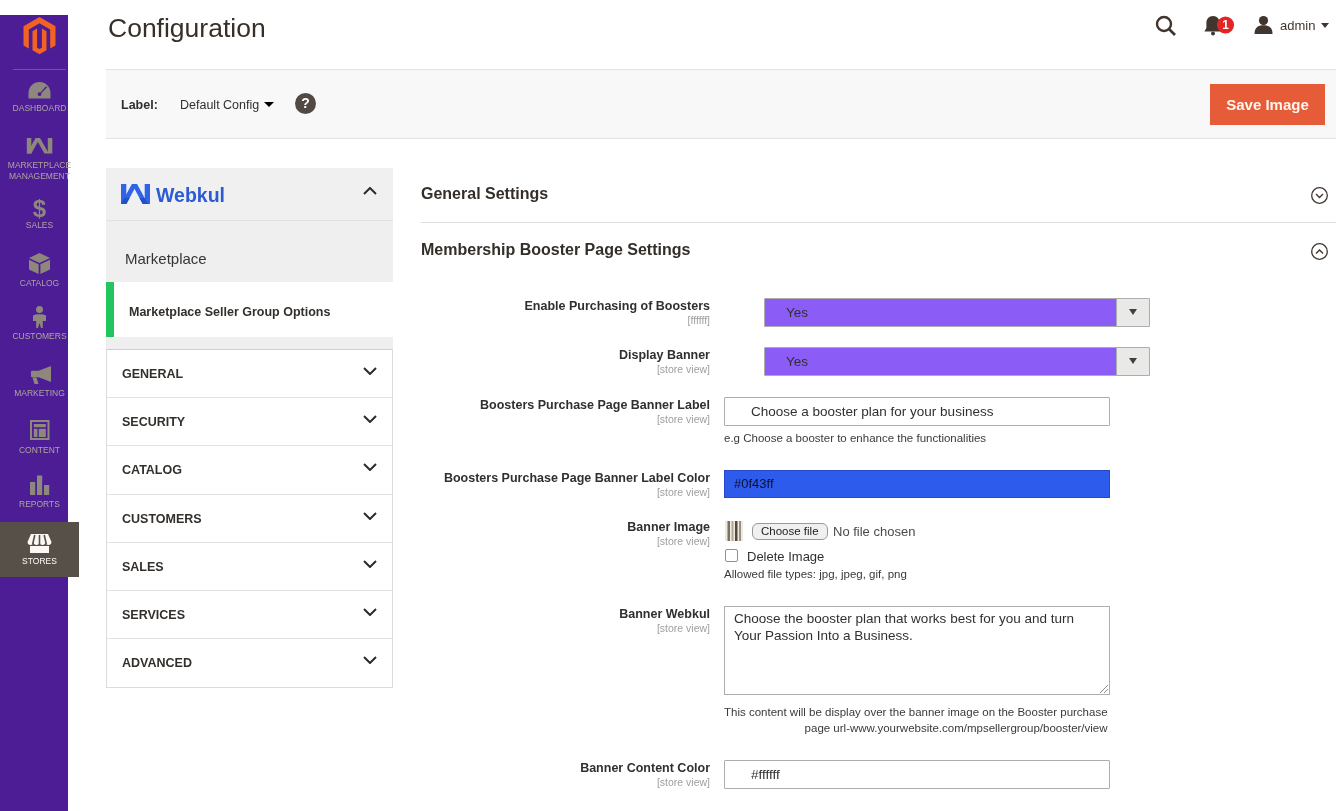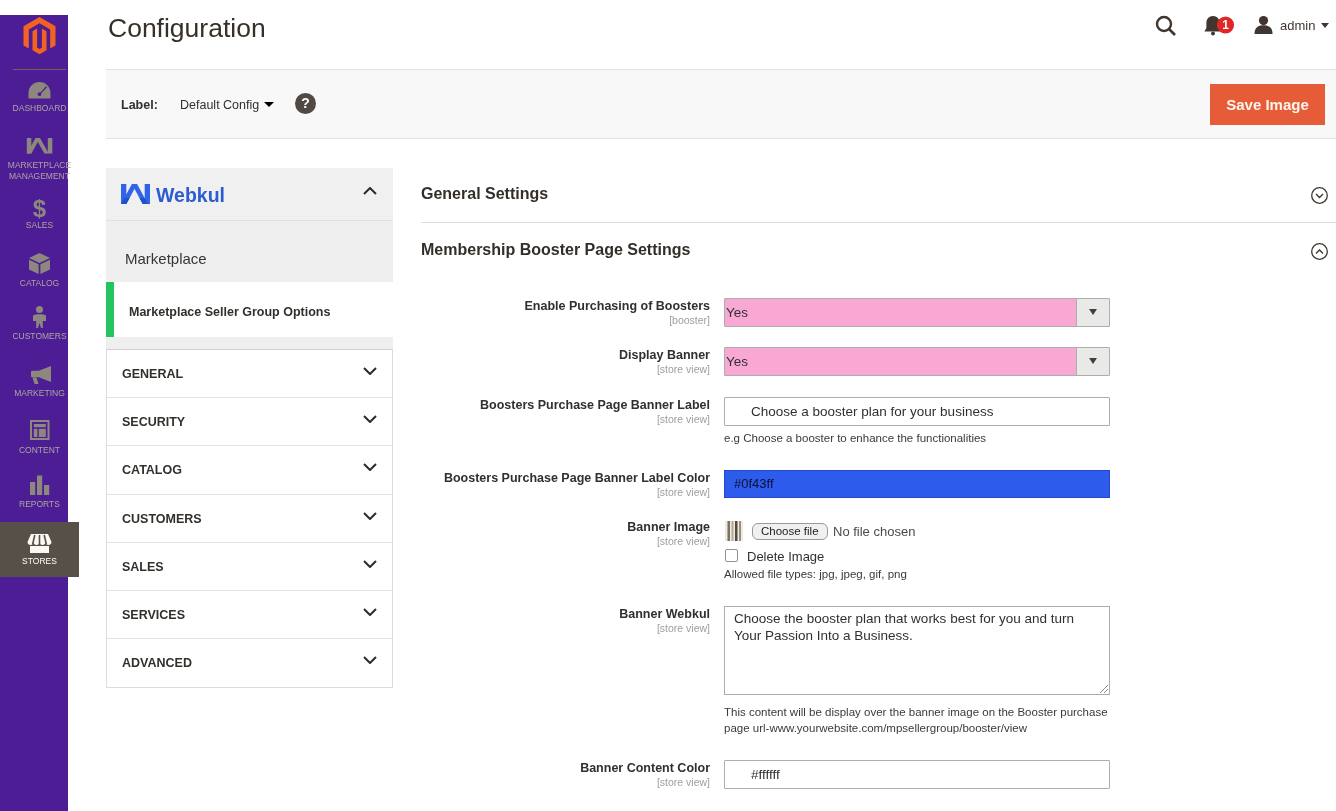--- a/index.html
+++ b/index.html
@@ -44,30 +44,30 @@
 
 
 .sect-h { position:absolute; left:421px; font-size:16px; font-weight:bold; color:#332e28; }
 #sect-div { position:absolute; left:421px; top:222px; width:915px; height:1px; background:#dedede; }
 .circ-ic { position:absolute; left:1311px; }
 
 .flabel { position:absolute; left:421px; width:289px; text-align:right;
   font-size:12.5px; font-weight:bold; color:#303030; line-height:14px; }
 .fsub { position:absolute; left:421px; width:289px; text-align:right;
   font-size:10.5px; color:#9e9e9e; line-height:12px; }
-.sel { position:absolute; left:724px; width:386px; height:29px; border:1px solid #adadad;
-  background:#f9a8d4; border-radius:1px; font-size:13.5px; color:#303030; line-height:27px;
-  padding-left:1px; }
+.sel { position:absolute; left:764px; width:386px; height:29px; border:1px solid #adadad;
+  background:#8b5cf6; border-radius:1px; font-size:13.5px; color:#303030; line-height:27px;
+  padding-left:21px; }
 .selbtn { position:absolute; right:0; top:0; width:33px; height:27px; background:#e9e9e7;
   border-left:1px solid #adadad; }
 .selbtn::after { content:""; position:absolute; left:12px; top:10px; width:0; height:0;
   border-left:4.5px solid transparent; border-right:4.5px solid transparent; border-top:6.5px solid #42403e; }
 .tin { position:absolute; left:724px; width:386px; height:29px; border:1px solid #adadad;
   background:#fff; border-radius:1px; font-size:13.5px; color:#303030; line-height:27px; padding-left:26px; }
-.note { position:absolute; left:724px; font-size:11.5px; color:#3a3a3a; line-height:15.5px; }
+.note { position:absolute; left:724px; font-size:11.5px; color:#3a3a3a; line-height:15.5px;text-align:right; }
 #blueinp { position:absolute; left:724px; top:470px; width:386px; height:28px;
   background:#2d5ced; border:1px solid #2448c8; font-size:13px; color:#0b1030;
   line-height:26px; padding-left:9px; }
 #filebtn { position:absolute; left:752px; top:523px; height:17px; padding:0 8px;
   background:#f0f0f0; border:1px solid #999; border-radius:6px; font-size:11.5px;
   color:#1c1c1c; line-height:15px; }
 #nofile { position:absolute; left:833px; top:524px; font-size:13px; color:#4a4a4a; }
 #delchk { position:absolute; left:725px; top:549px; width:13px; height:13px;
   background:#fff; border:1px solid #919191; border-radius:2px; }
 #dellbl { position:absolute; left:747px; top:549px; font-size:13px; color:#303030; }
@@ -234,21 +234,21 @@
   <polyline points="5,7 8.5,10.5 12,7" fill="none" stroke="#41362f" stroke-width="1.4"></polyline>
 </svg>
 <div id="sect-div"></div>
 <div class="sect-h" style="top:241px">Membership Booster Page Settings</div>
 <svg class="circ-ic" style="top:243px" width="17" height="17" viewBox="0 0 17 17">
   <circle cx="8.5" cy="8.5" r="7.8" fill="none" stroke="#41362f" stroke-width="1.3"></circle>
   <polyline points="5,10.5 8.5,7 12,10.5" fill="none" stroke="#41362f" stroke-width="1.4"></polyline>
 </svg>
 
 <div class="flabel" style="top:299px">Enable Purchasing of Boosters</div>
-<div class="fsub" style="top:314px">[booster]</div>
+<div class="fsub" style="top:314px">[ffffff]</div>
 <div class="sel" style="top:298px">Yes<div class="selbtn"></div></div>
 
 <div class="flabel" style="top:348px">Display Banner</div>
 <div class="fsub" style="top:363px">[store view]</div>
 <div class="sel" style="top:347px">Yes<div class="selbtn"></div></div>
 
 <div class="flabel" style="top:398px">Boosters Purchase Page Banner Label</div>
 <div class="fsub" style="top:413px">[store view]</div>
 <div class="tin" style="top:397px">Choose a booster plan for your business</div>
 <div class="note" style="top:431px">e.g Choose a booster to enhance the functionalities</div>

